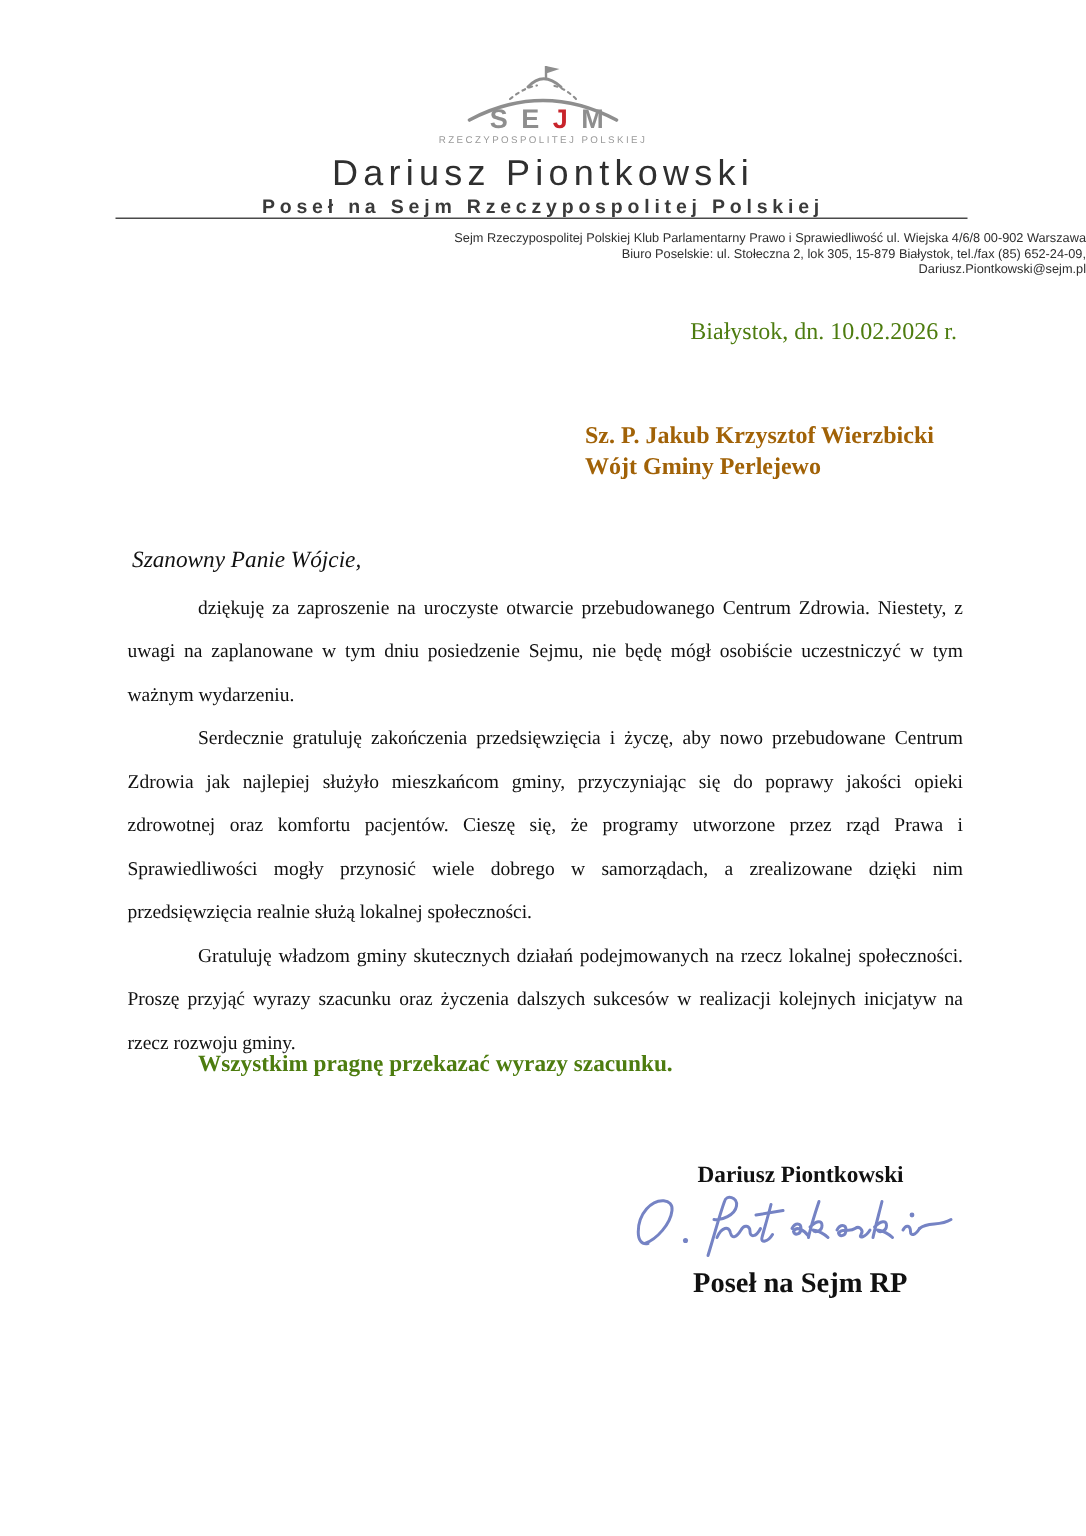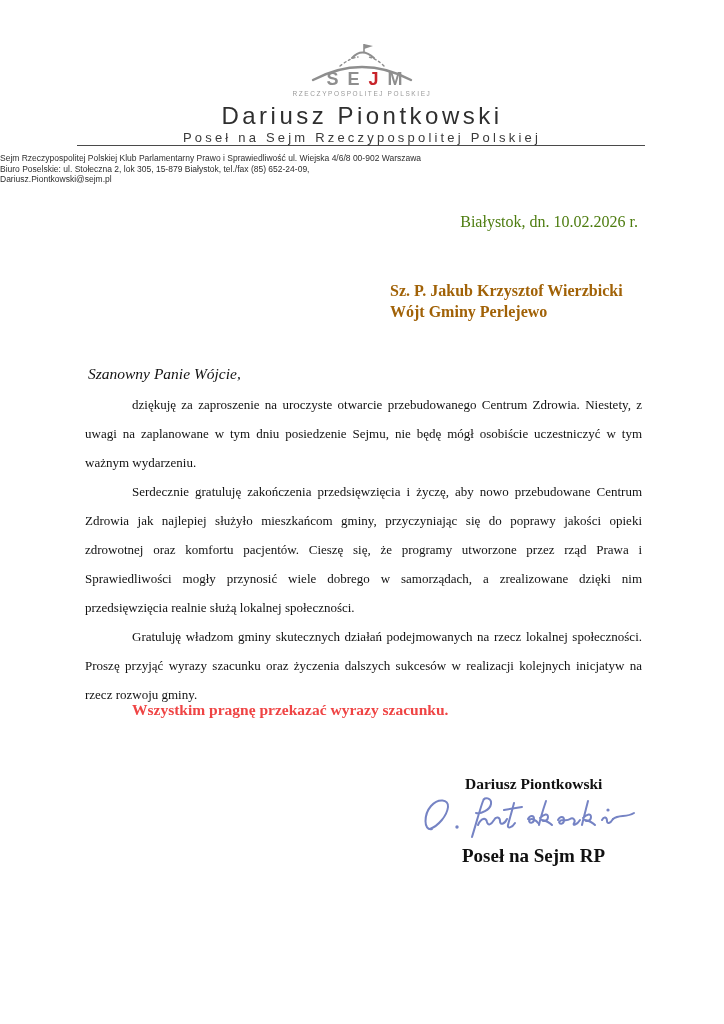--- a/index.html
+++ b/index.html
@@ -26,29 +26,29 @@
     font-size:6.5px; letter-spacing:1.6px; color:#9a9a9a;
     margin-top:3px; line-height:1;
   }
   .head-name {
     font-family:"Liberation Sans", sans-serif;
     font-size:24px; font-weight:400; letter-spacing:3.5px;
     color:#2f2f2f; margin-top:4px; line-height:1.15;
   }
   .head-subtitle {
     font-family:"Liberation Sans", sans-serif;
-    font-size:13px; font-weight:400; letter-spacing:3.2px;
+    font-size:13px; font-weight:700; letter-spacing:3.2px;
     color:#3a3a3a; margin-top:2px; line-height:1.1;
   }
   .head-rule {
     position:absolute; top:145px; left:77px; width:568px;
     border:none; border-top:1.5px solid #4a4a4a;
   }
   .contact {
-    position:absolute; top:153px; left:0; right:0; text-align:left;
+    position:absolute; top:153px; left:0; right:0; text-align:right;
     font-family:"Liberation Sans", sans-serif;
     font-size:8.5px; color:#2e2e2e; line-height:10.5px;
   }
 
   
   .date-line {
     position:absolute; top:213px; right:86px;
     font-size:16px; color:#4d7c0f;
   }
   .recipient {
@@ -59,21 +59,21 @@
     position:absolute; top:365px; left:88px;
     font-size:15.5px; font-style:italic; color:#111;
   }
   .body-text {
     position:absolute; top:390px; left:85px; width:557px;
     font-size:13px; line-height:29px; text-align:justify; color:#111;
   }
   .body-text p { text-indent:47px; margin:0; }
   .closing {
     position:absolute; top:701px; left:85px; width:557px;
-    font-size:15.5px; font-weight:bold; text-indent:47px; color:#ef4444;
+    font-size:15.5px; font-weight:bold; text-indent:47px; color:#4d7c0f;
   }
 
   
   .sig-name {
     position:absolute; top:775px; left:465px;
     font-size:15.5px; font-weight:bold; color:#111;
   }
   .sig-hand { position:absolute; top:791px; left:416px; }
   .sig-title {
     position:absolute; top:845px; left:462px;

